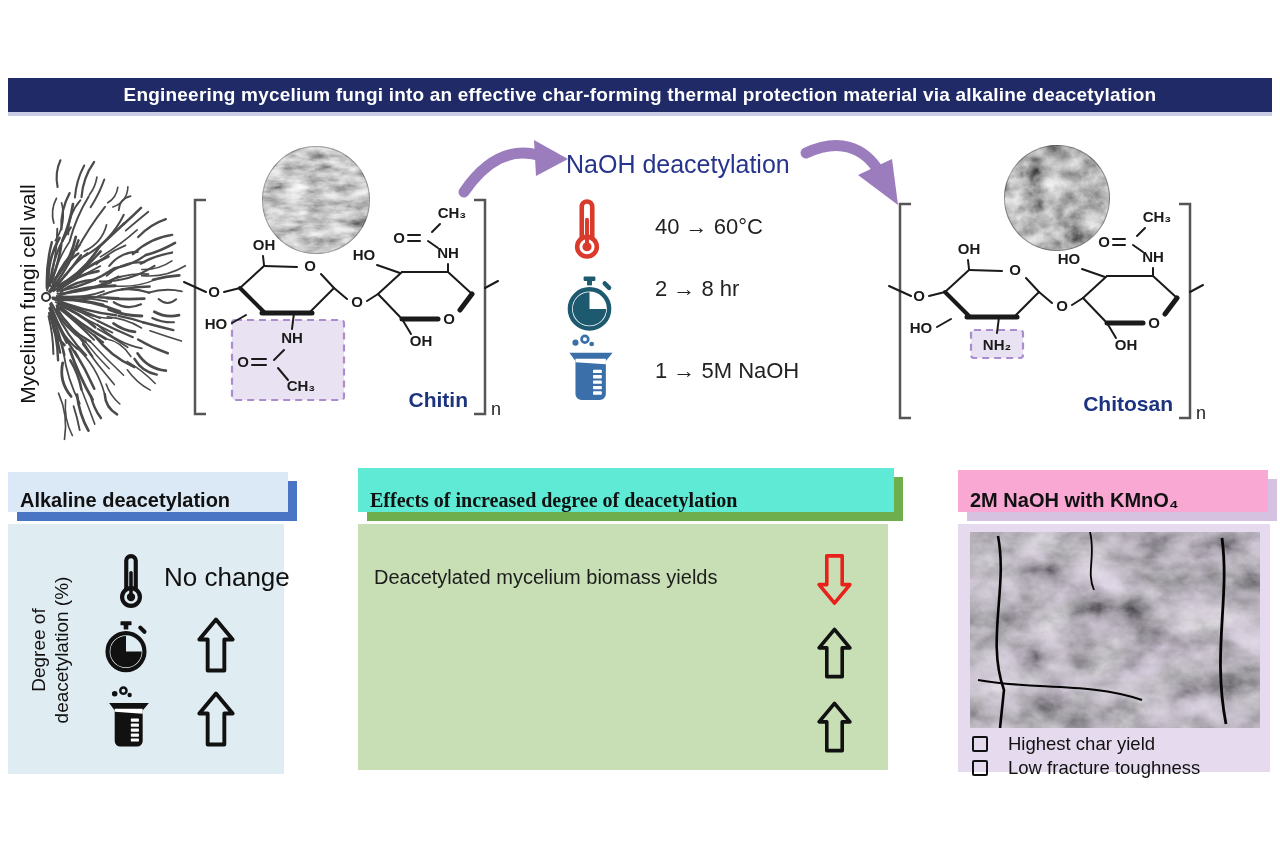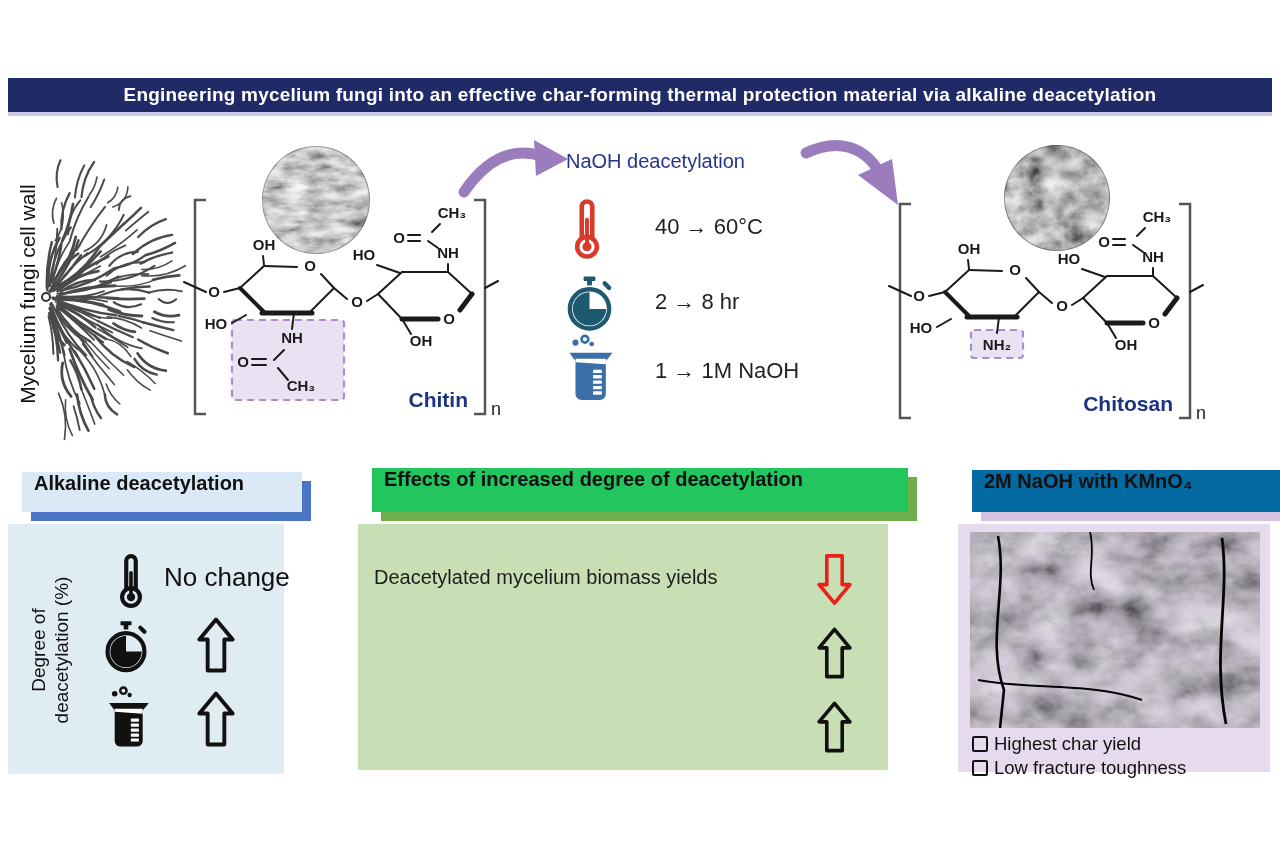--- a/index.html
+++ b/index.html
@@ -8,35 +8,35 @@
   .abs{position:absolute;}
   
   .title-bar{left:8px;top:78px;width:1264px;height:34px;background:#1f2a66;
              border-bottom:4px solid #c9cce4;display:flex;align-items:center;justify-content:center;}
   .title-bar span{color:#fff;font-weight:bold;font-size:19px;letter-spacing:.2px;white-space:nowrap;}
   
   .rot{transform:rotate(-90deg);text-align:center;}
   .cellwall{left:-122px;top:279px;width:300px;height:30px;font-size:21px;font-weight:500;line-height:30px;}
   .doa{left:-33px;top:626px;width:170px;height:48px;font-size:19px;line-height:1.2;}
   
-  .rxn-label{left:566px;top:150px;font-size:20px;font-weight:500;color:#27348b;white-space:nowrap;}
+  .rxn-label{left:566px;top:150px;font-size:25px;font-weight:500;color:#27348b;white-space:nowrap;}
   .cond-text{font-size:22px;color:#222;white-space:nowrap;margin-left:17px;}
   
   
-  .hdr{display:flex;align-items:flex-start;padding-left:12px;font-weight:bold;margin-left:14px;}
+  .hdr{display:flex;align-items:flex-end;padding-left:12px;font-weight:bold;}
   .hdr span{font-size:20px;color:#111;white-space:nowrap;}
   .hdr1{left:8px;top:472px;width:268px;height:40px;background:#dbe9f6;box-shadow:9px 9px 0 0 #4a74c4;}
-  .hdr2{left:358px;top:468px;width:524px;height:44px;background:#22c55e;box-shadow:9px 9px 0 0 #6fae4c;}
-  .hdr3{left:958px;top:470px;width:298px;height:42px;background:#0369a1;box-shadow:9px 9px 0 0 #d5c1e0;}
+  .hdr2{left:358px;top:468px;width:524px;height:44px;background:#5eead4;box-shadow:9px 9px 0 0 #6fae4c;font-family:Liberation Serif, serif;}
+  .hdr3{left:958px;top:470px;width:298px;height:42px;background:#f9a8d4;box-shadow:9px 9px 0 0 #d5c1e0;}
   .body1{left:8px;top:524px;width:276px;height:250px;background:#dfecf2;}
   .body2{left:358px;top:524px;width:530px;height:246px;background:#c8dfb5;}
   .body3{left:958px;top:524px;width:312px;height:248px;background:#e6dbee;}
   .p2row{font-size:20px;color:#1c1c1c;white-space:nowrap;}
   .nochange{font-size:26px;color:#111;white-space:nowrap;}
-  .bullet{display:flex;align-items:center;gap:6px;font-size:18.5px;color:#111;white-space:nowrap;}
+  .bullet{display:flex;align-items:center;gap:20px;font-size:18.5px;color:#111;white-space:nowrap;}
   .bullet .sq{width:12px;height:12px;border:2.4px solid #111;border-radius:2px;flex:0 0 auto;}
   .semcircle{border-radius:50%;overflow:hidden;box-shadow:0 0 0 1px #999 inset;}
   svg text{font-family:"Liberation Sans","DejaVu Sans",sans-serif;}
 </style>
 </head>
 <body>
 
 <div class="canvas">
 
   <svg width="0" height="0" style="position:absolute">
@@ -359,26 +359,26 @@
   <div class="abs rxn-label">NaOH deacetylation</div>
 
   <svg class="abs" style="left: 566px; top: 196px; width: 42px; height: 66px; color: rgb(217, 58, 43);">
     <use width="42" height="66" href="#icon-thermometer"></use>
   </svg>
   <div class="abs cond-text" style="left:638px;top:214px">40 → 60°C</div>
 
   <svg class="abs" style="left: 564px; top: 276px; width: 51px; height: 56px; color: rgb(29, 90, 111);">
     <use width="51" height="56" href="#icon-stopwatch"></use>
   </svg>
-  <div class="abs cond-text" style="left:638px;top:289px">2 → 8 hr</div>
+  <div class="abs cond-text" style="left:638px;top:276px">2 → 8 hr</div>
 
   <svg class="abs" style="left: 566px; top: 334px; width: 50px; height: 70px; color: rgb(58, 111, 169);">
     <use width="50" height="70" href="#icon-beaker"></use>
   </svg>
-  <div class="abs cond-text" style="left:638px;top:358px">1 → 1M NaOH</div>
+  <div class="abs cond-text" style="left:638px;top:358px">1 → 5M NaOH</div>
 
   <div class="abs hdr hdr1">
     <span>Alkaline deacetylation</span>
   </div>
   <div class="abs body1"></div>
   <div class="abs rot doa">Degree of deacetylation (%)</div>
 
   <svg class="abs" style="left:112px;top:550px;width:38px;height:62px;color:#111">
     <use width="38" height="62" href="#icon-thermometer"></use>
   </svg>

